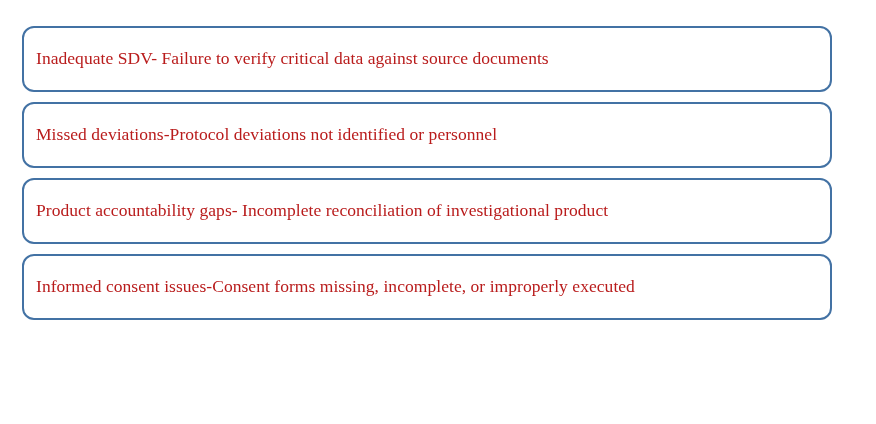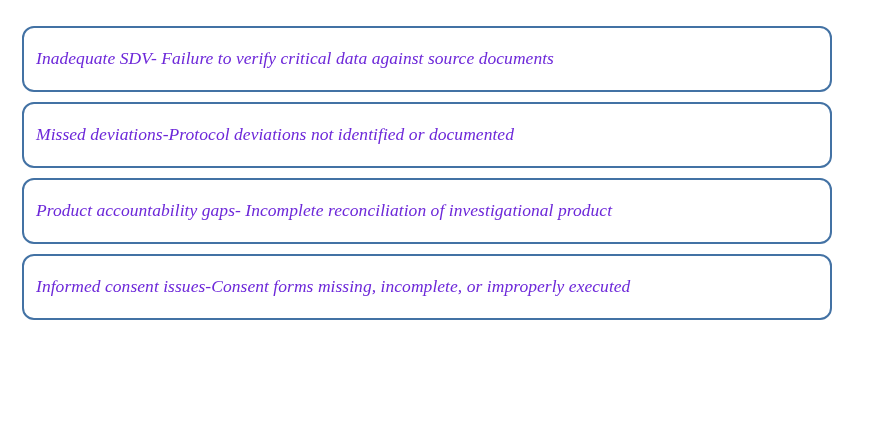--- a/index.html
+++ b/index.html
@@ -29,37 +29,36 @@
     border: 2.5px solid #4372a4;
     border-radius: 12px;
     background: #ffffff;
     display: flex;
     align-items: center;
     padding: 0 12px;
   }
   .box-label {
     font-size: 17.5px;
     line-height: 1.25;
-    color: #6d28d9;
+    color: #b91c1c;
     letter-spacing: 0.05px;
     white-space: nowrap;
-    font-style: italic;
   }
 </style>
 </head>
 <body>
 
 <div id="diagram">
 
   <div class="box">
     <span class="box-label">Inadequate SDV-  Failure to verify critical data against source documents</span>
   </div>
 
   <div class="box">
-    <span class="box-label">Missed deviations-Protocol deviations not identified or documented</span>
+    <span class="box-label">Missed deviations-Protocol deviations not identified or personnel</span>
   </div>
 
   <div class="box">
     <span class="box-label">Product accountability gaps- Incomplete reconciliation of investigational product</span>
   </div>
 
   <div class="box">
     <span class="box-label">Informed consent issues-Consent forms missing, incomplete, or improperly executed</span>
   </div>
 

